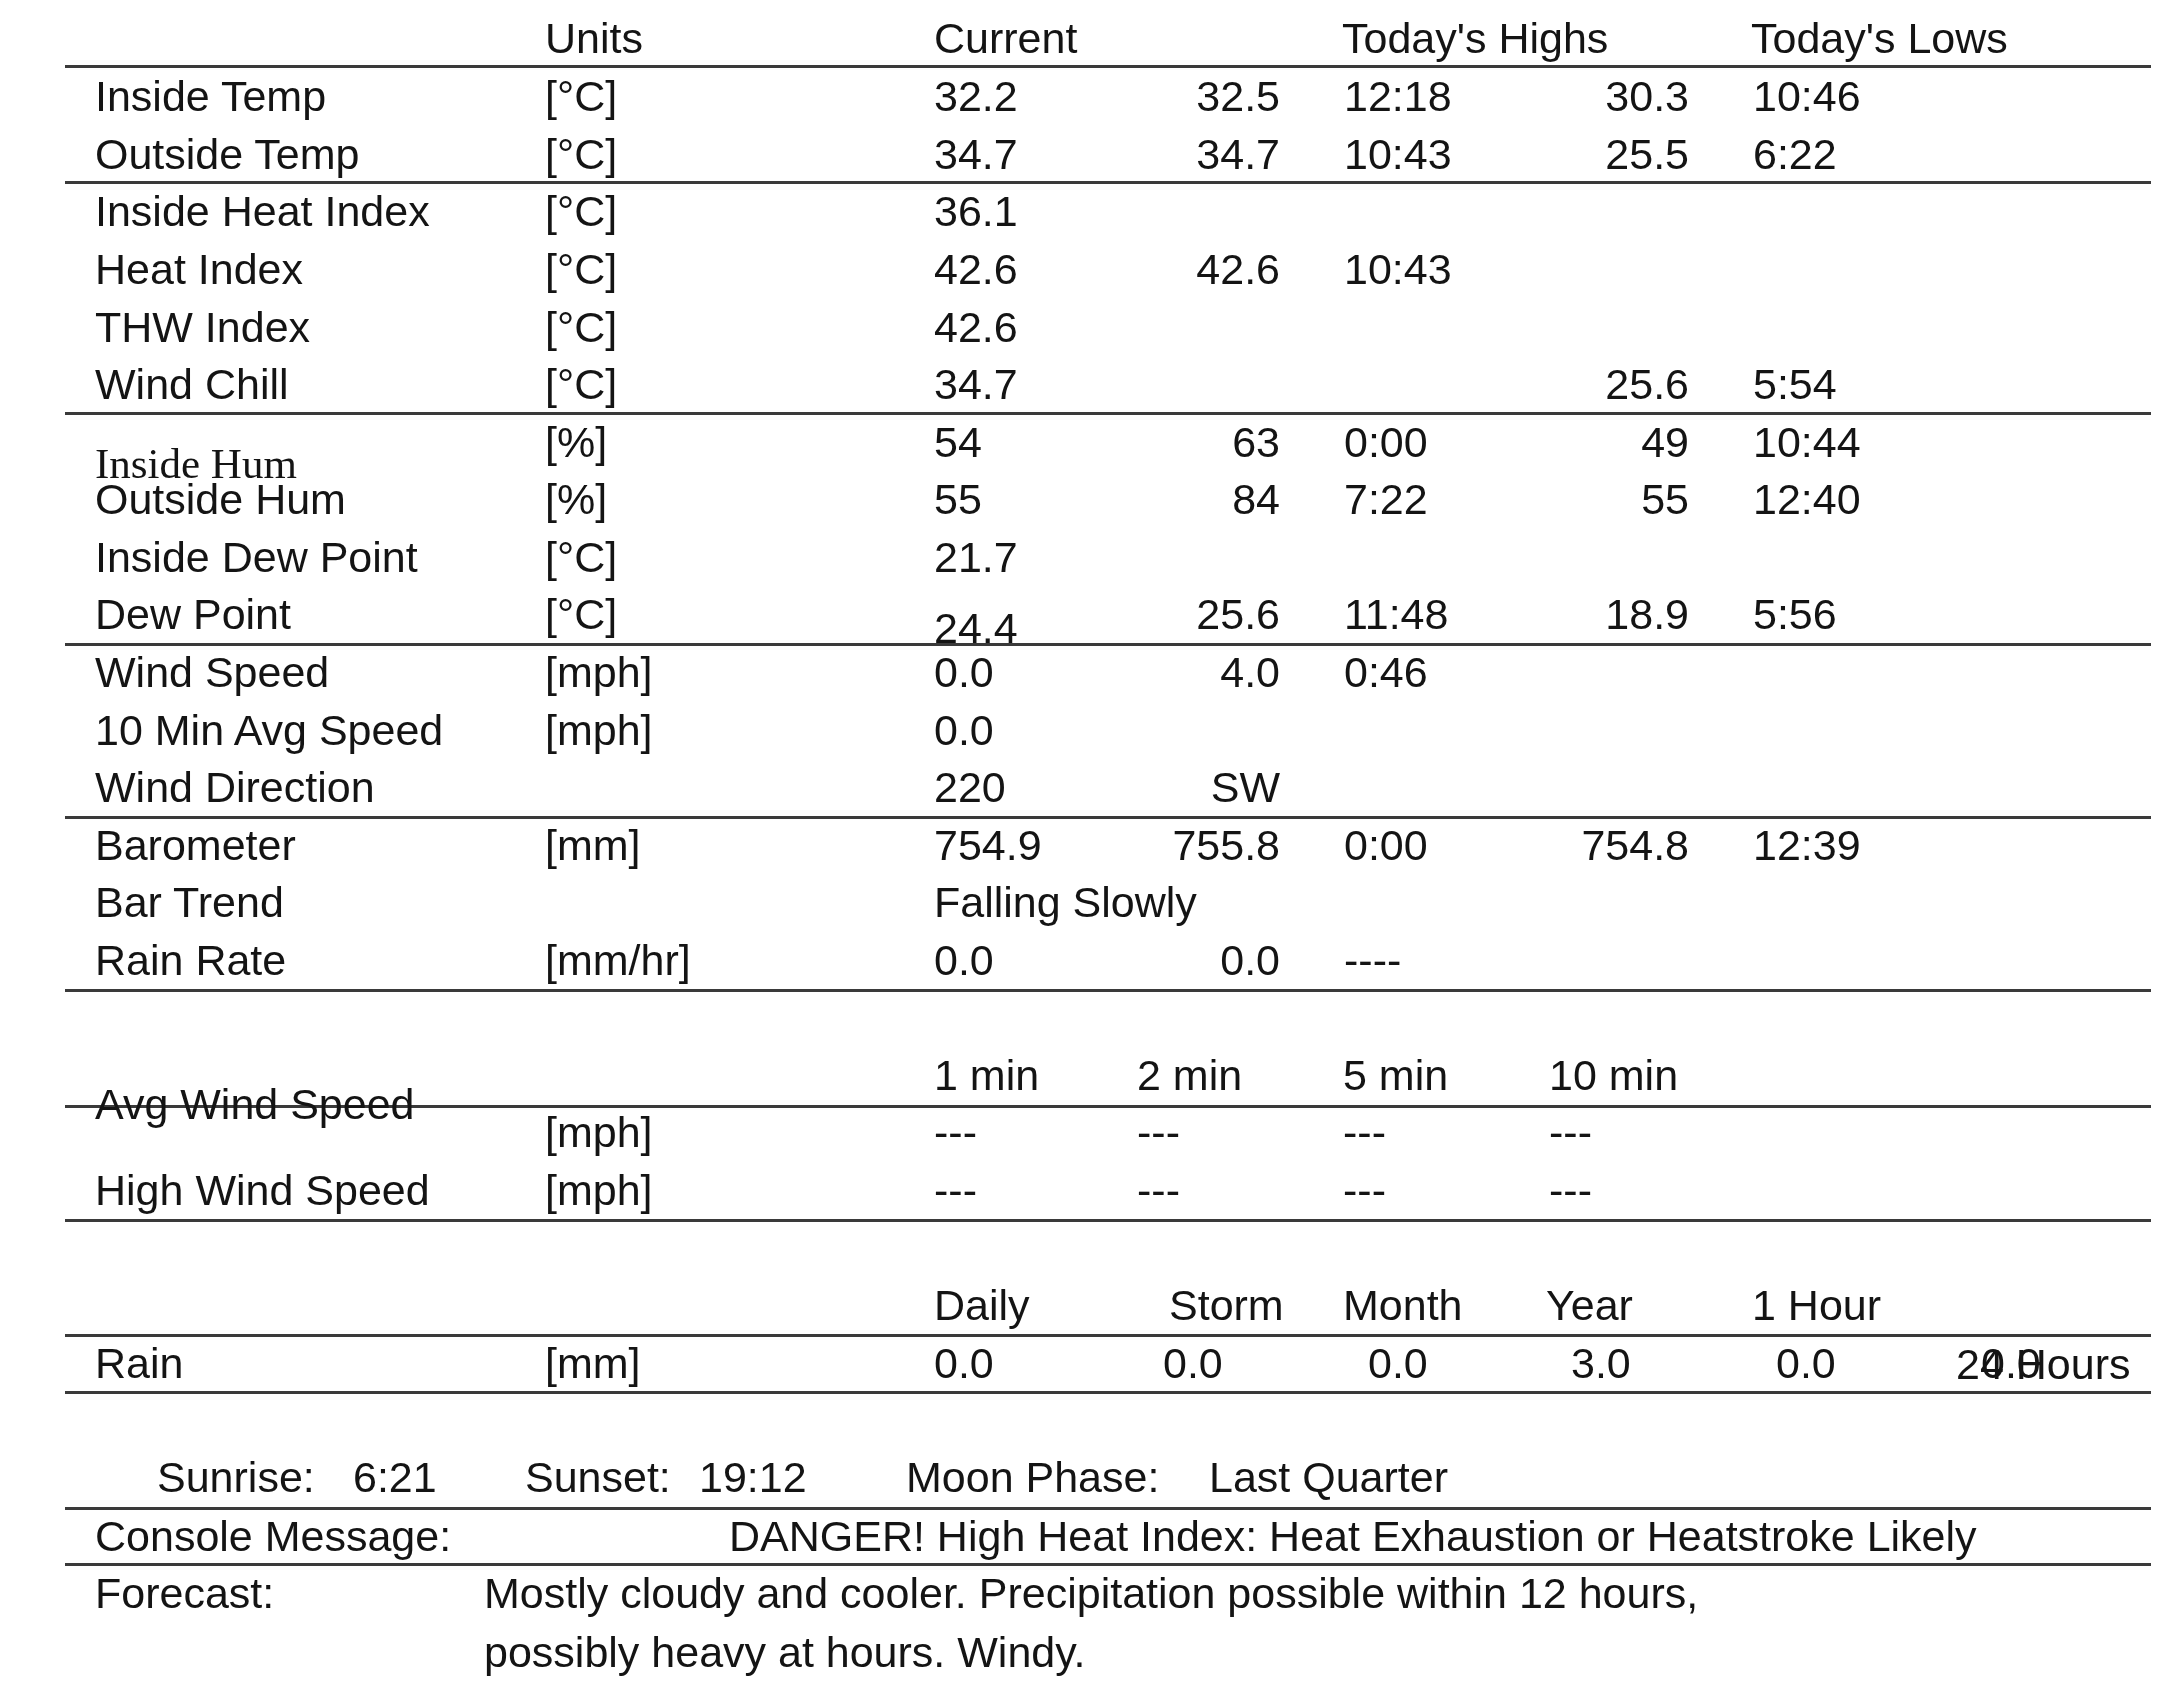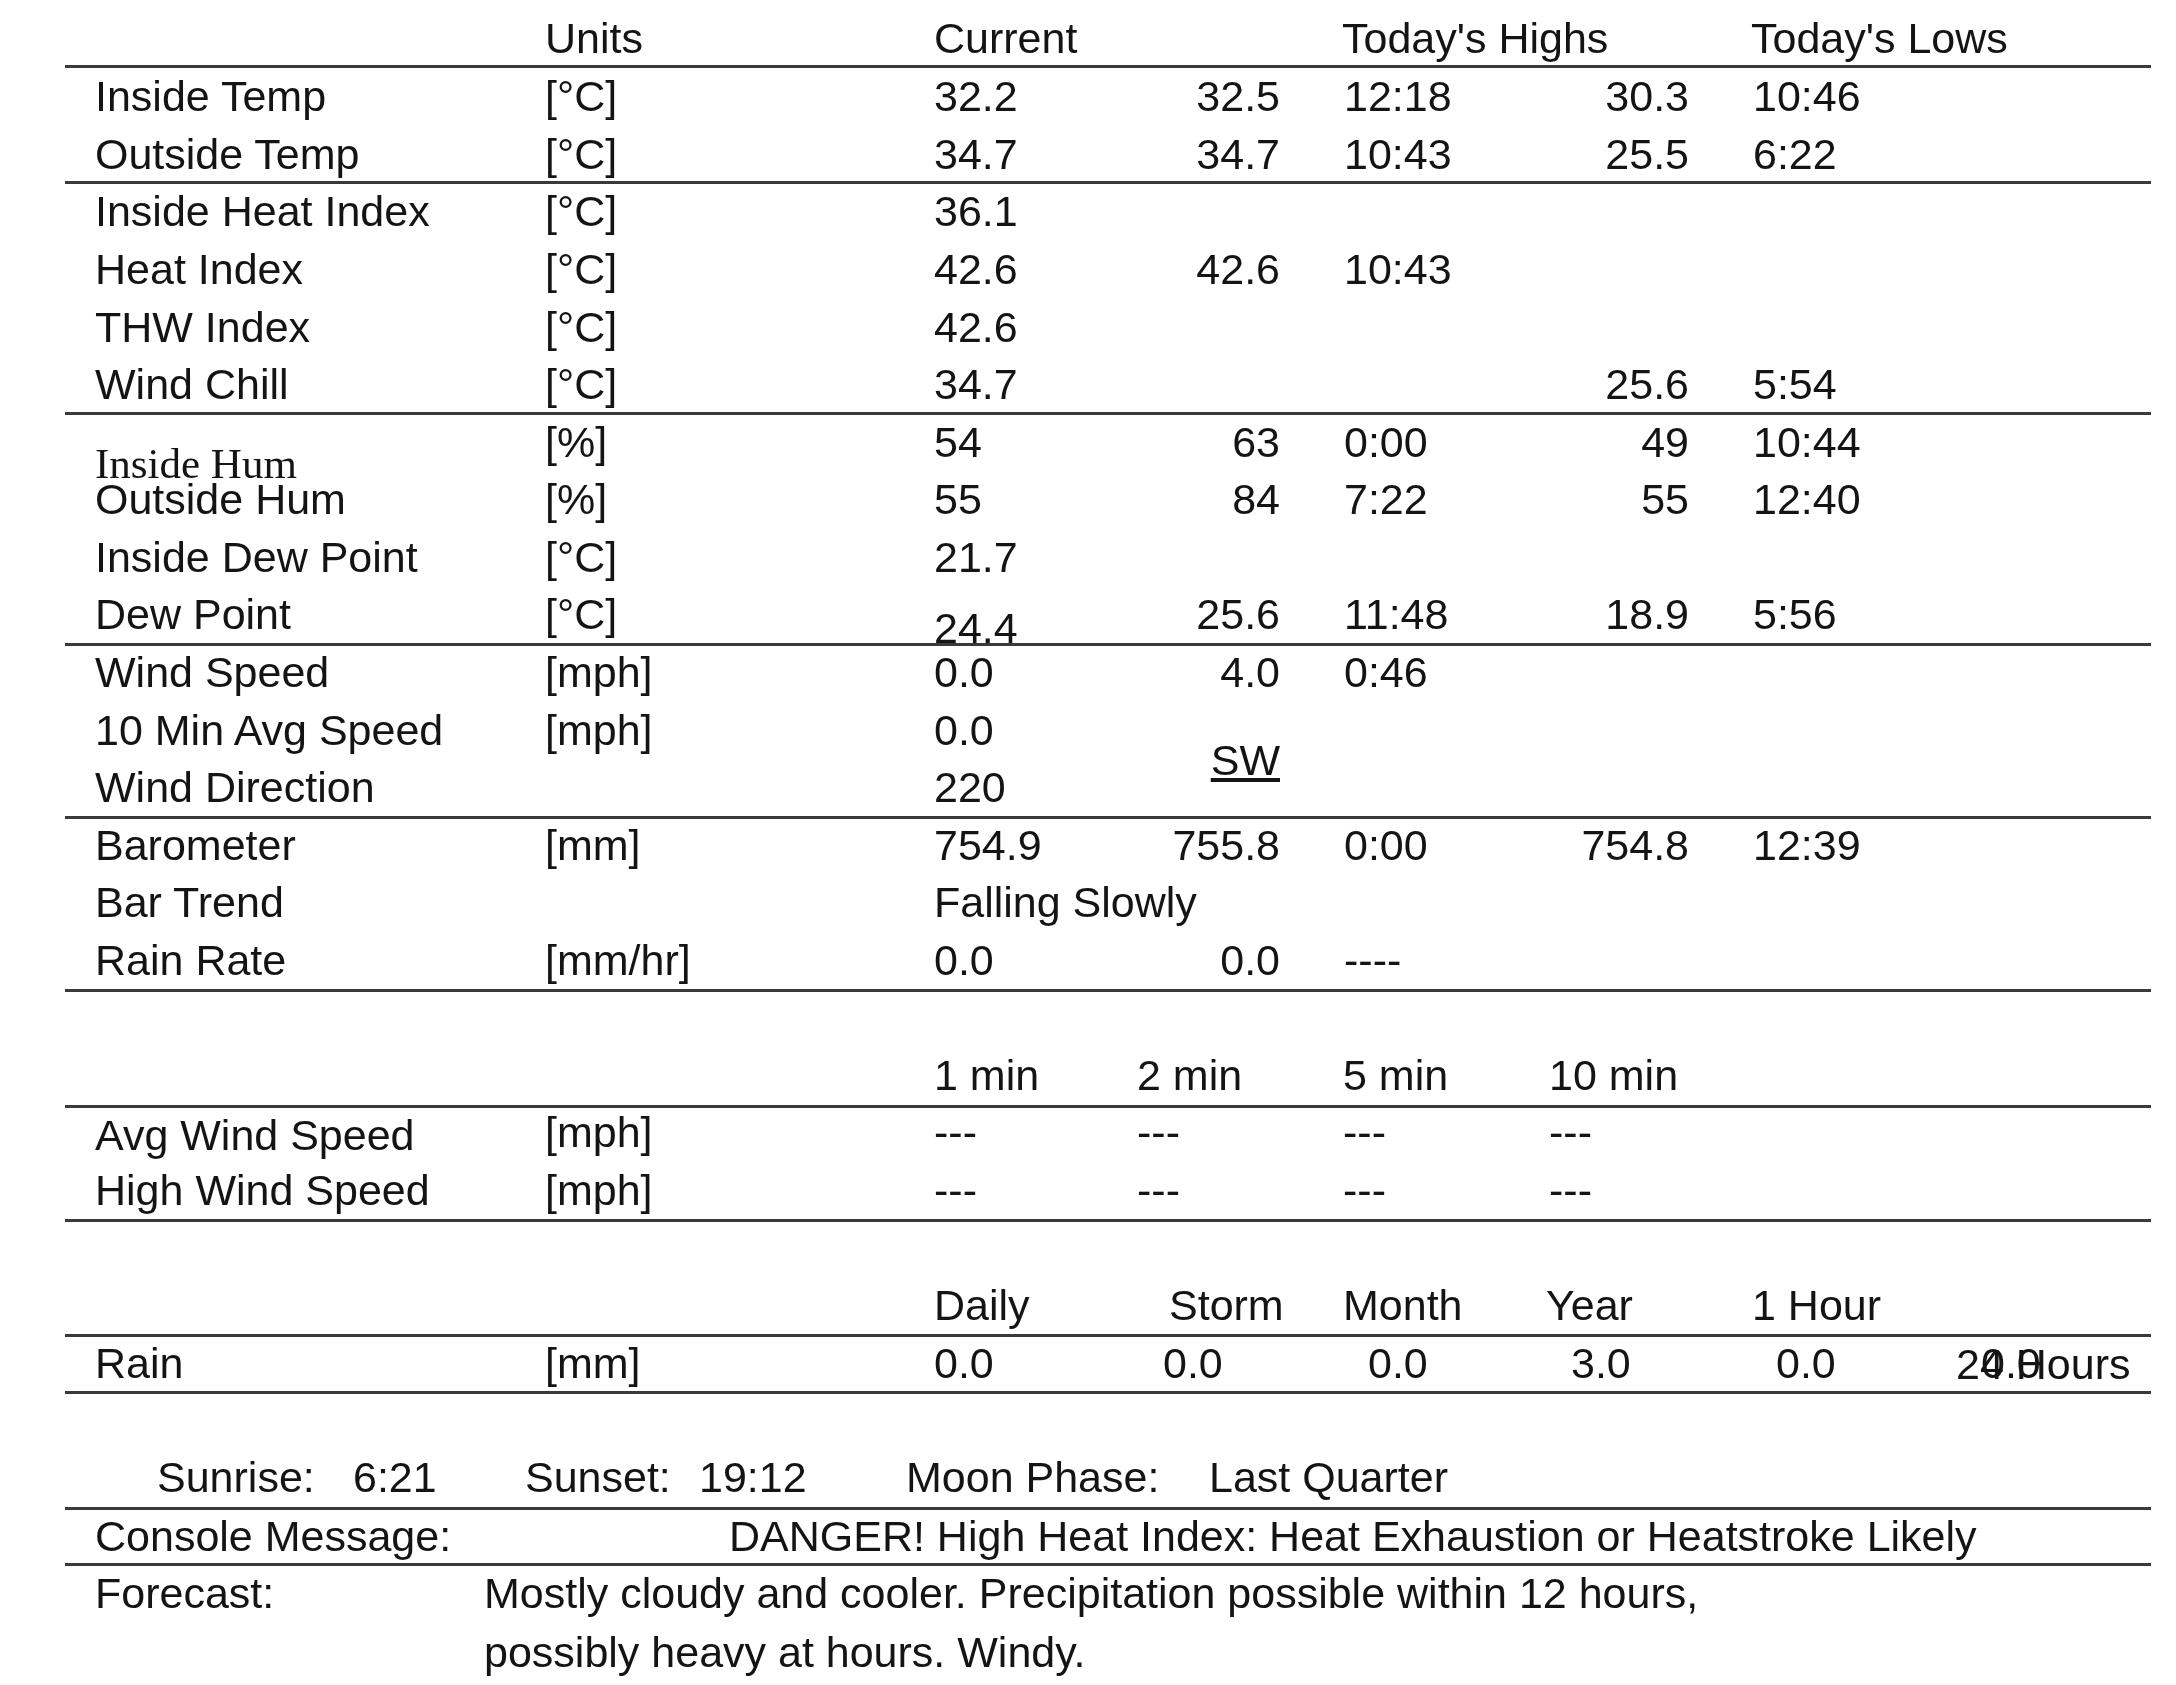--- a/index.html
+++ b/index.html
@@ -128,21 +128,21 @@
       <span class="t" style="top: 730px; left: 934px;">0.0</span>
       <span class="t r" style="top: 730px; right: 897px;"></span>
       <span class="t" style="top: 730px; left: 1344px;"></span>
       <span class="t r" style="top: 730px; right: 488px;"></span>
       <span class="t" style="top: 730px; left: 1753px;"></span>
     </div>
     <div>
       <span class="t" style="top: 787px; left: 95px;">Wind Direction</span>
       <span class="t" style="top: 787px; left: 545px;"></span>
       <span class="t" style="top: 787px; left: 934px;">220</span>
-      <span class="t r" style="top: 760px; right: 897px; text-decoration: underline;">SW</span>
+      <span class="t r" style="top: 787px; right: 897px;">SW</span>
       <span class="t" style="top: 787px; left: 1344px;"></span>
       <span class="t r" style="top: 787px; right: 488px;"></span>
       <span class="t" style="top: 787px; left: 1753px;"></span>
     </div>
     <div>
       <span class="t" style="top: 845px; left: 95px;">Barometer</span>
       <span class="t" style="top: 845px; left: 545px;">[mm]</span>
       <span class="t" style="top: 845px; left: 934px;">754.9</span>
       <span class="t r" style="top: 845px; right: 897px;">755.8</span>
       <span class="t" style="top: 845px; left: 1344px;">0:00</span>
@@ -174,21 +174,21 @@
 <div class="rule" style="top:643px;"></div>
 <div class="rule" style="top:816px;"></div>
 <div class="rule" style="top:989px;"></div>
 
 <span class="t" style="left:934px; top:1075px;">1 min</span>
 <span class="t" style="left:1137px; top:1075px;">2 min</span>
 <span class="t" style="left:1343px; top:1075px;">5 min</span>
 <span class="t" style="left:1549px; top:1075px;">10 min</span>
 <div class="rule" style="top:1105px;"></div>
 
-<span class="t" style="left:95px; top:1104px;margin-top:31px;">Avg Wind Speed</span>
+<span class="t" style="left:95px; top:1104px;">Avg Wind Speed</span>
 <span class="t" style="left:545px; top:1132px;">[mph]</span>
 <span class="t" style="left:934px; top:1132px;">---</span>
 <span class="t" style="left:1137px; top:1132px;">---</span>
 <span class="t" style="left:1343px; top:1132px;">---</span>
 <span class="t" style="left:1549px; top:1132px;">---</span>
 
 <span class="t" style="left:95px; top:1190px;">High Wind Speed</span>
 <span class="t" style="left:545px; top:1190px;">[mph]</span>
 <span class="t" style="left:934px; top:1190px;">---</span>
 <span class="t" style="left:1137px; top:1190px;">---</span>

